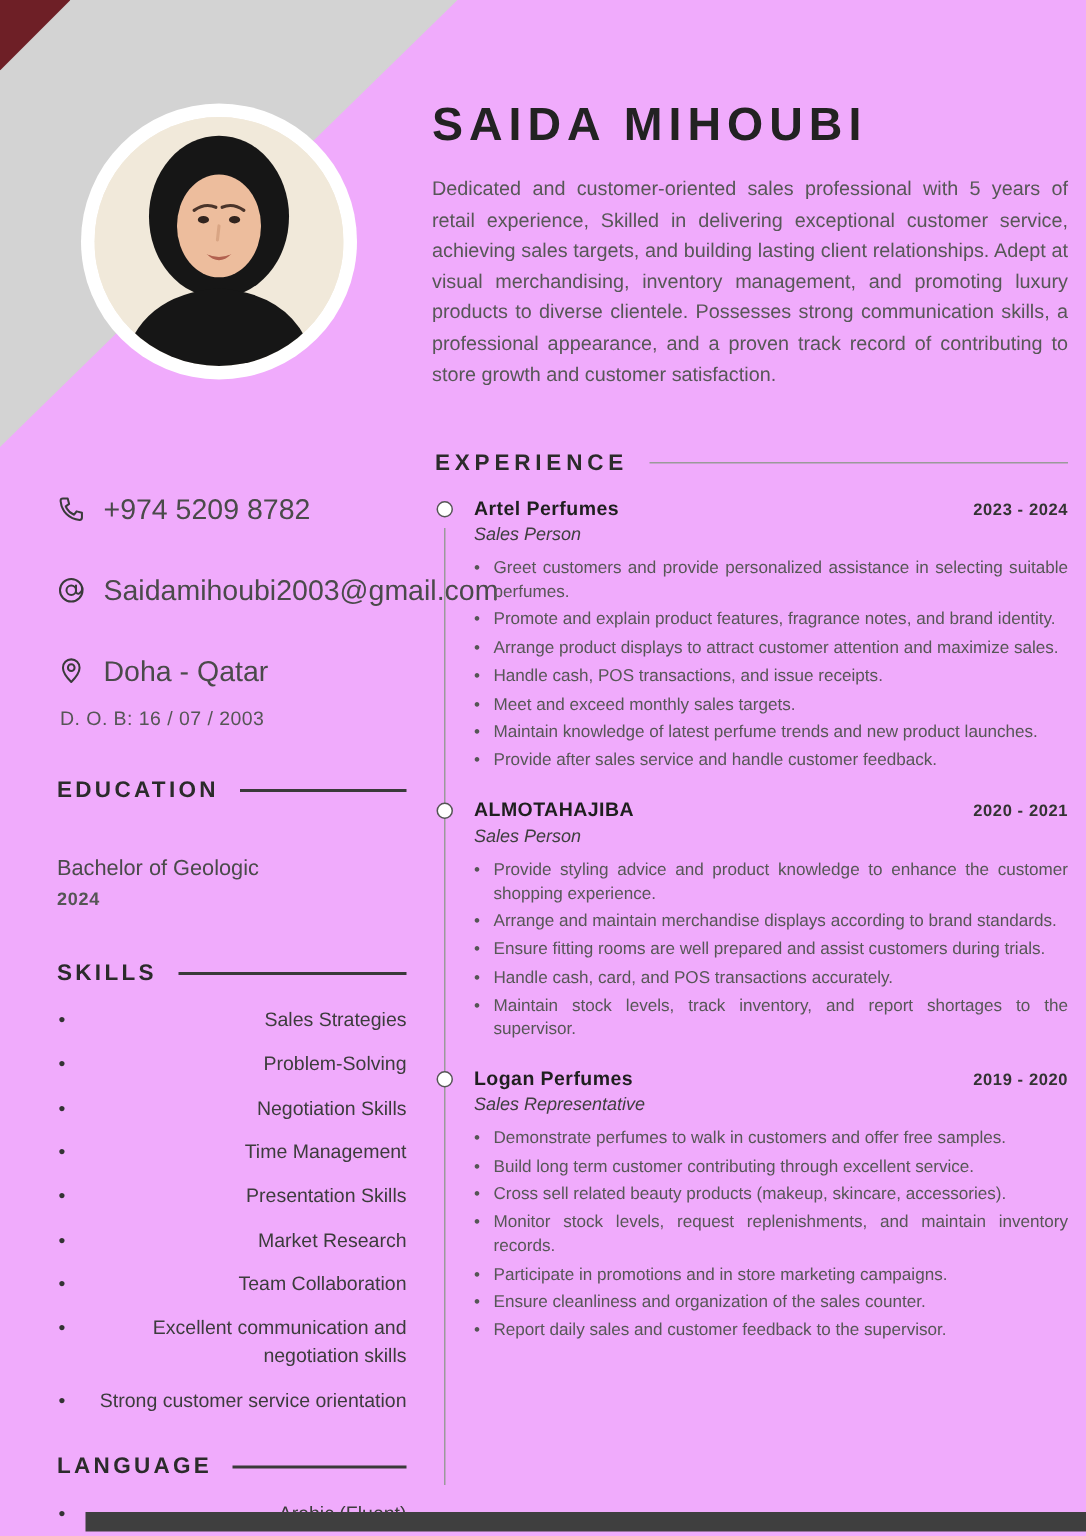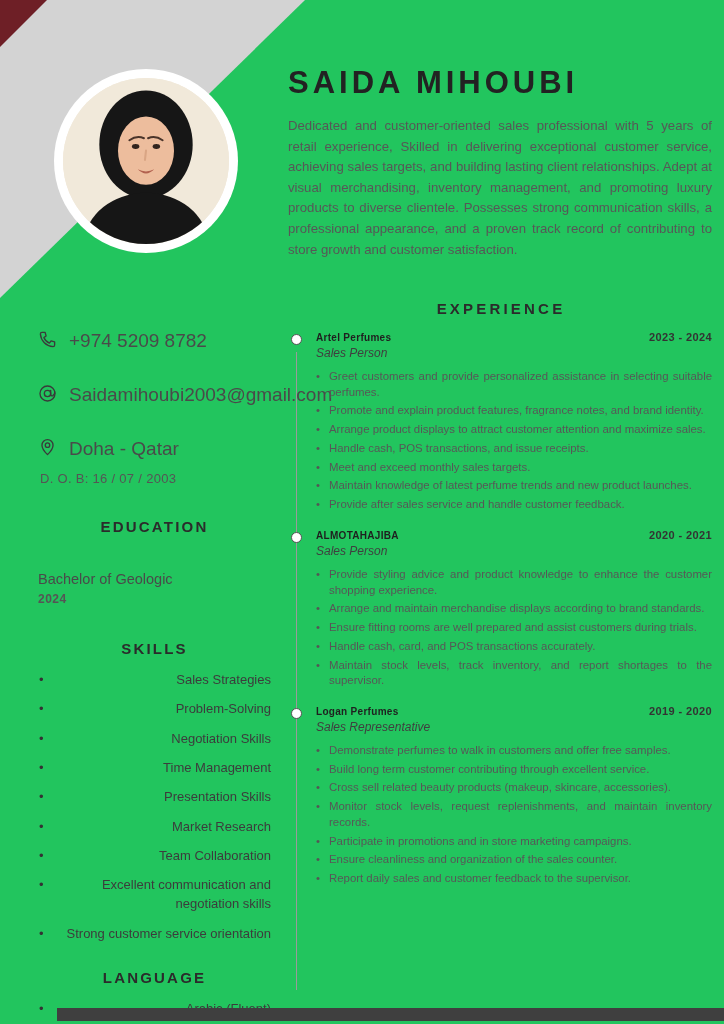--- a/index.html
+++ b/index.html
@@ -2,21 +2,21 @@
 <html style="--accent: #6e1f26; --wedge: #d3d3d3; --footer: #3f3f3f; --heading: #2b2b2b; --body: #575757; --ink: #222222;"><head>
 <meta charset="utf-8">
 <style>
   :root{
     --accent:#6e1f26; --wedge:#d3d3d3; --footer:#3f3f3f;
     --heading:#2b2b2b; --body:#575757; --ink:#222222;
   }
   *{margin:0;padding:0;box-sizing:border-box;}
   html,body{background:#fff;}
   body{font-family:"Liberation Sans","DejaVu Sans",sans-serif;}
-  .page{position:relative;width:724px;height:1024px;background:#22c55e;overflow:hidden;}
+  .page{position:relative;width:724px;height:1024px;background:#f0abfc;overflow:hidden;}
 
   
   .wedge{position:absolute;inset:0;background:var(--wedge);
          clip-path:polygon(0 0,305px 0,0 298px);z-index:0;}
   .corner-accent{position:absolute;left:0;top:0;width:47px;height:47px;background:var(--accent);
          clip-path:polygon(0 0,100% 0,0 100%);z-index:3;}
   .footer-bar{position:absolute;left:57px;right:0;bottom:3px;height:13px;background:var(--footer);z-index:3;}
 
   
   .photo-wrap{position:absolute;left:54px;top:69px;width:184px;height:184px;border-radius:50%;
@@ -33,21 +33,21 @@
   .left-col{position:absolute;left:38px;top:298px;width:233px;z-index:2;}
   .right-col{position:absolute;left:290px;top:300px;width:422px;z-index:2;}
 
   
   .contact-row{display:flex;align-items:flex-start;gap:12px;margin-bottom:11px;color:#4a4a4a;font-size:19px;margin-top:32px;}
   .contact-row .cicon{width:19px;height:19px;flex:0 0 auto;display:flex;align-items:center;justify-content:center;}
   .cicon svg{width:19px;height:19px;stroke:#3a3a3a;fill:none;stroke-width:1.7;stroke-linecap:round;stroke-linejoin:round;}
   .dob{margin:3px 0 0 2px;color:#555;font-size:13px;letter-spacing:.3px;}
 
   
-  .sec{display:flex;align-items:center;margin-bottom:14px;flex-direction:column;}
+  .sec{display:flex;align-items:center;margin-bottom:14px;}
   .sec .sec-title{font-size:15px;font-weight:800;letter-spacing:2.2px;color:var(--heading);white-space:nowrap;}
   .sec .rule{flex:1;height:2px;background:#3a3a3a;margin-left:14px;}
   .sec.light .rule{height:1px;background:#9a9a9a;}
   .sec.xp .sec-title{letter-spacing:3.2px;}
 
   .edu-sec{margin-top:32px;}
   .edu-degree{font-size:14.5px;color:#4a4a4a;margin-top:36px;}
   .edu-year{margin-top:5px;font-size:12px;font-weight:700;color:#555;letter-spacing:.5px;}
 
   .skills-sec{margin-top:34px;}
@@ -58,21 +58,21 @@
   .lang-sec ul.dotlist li{margin-bottom:17px;}
 
   
   .xp-wrap{position:relative;}
   .timeline{position:absolute;left:6px;top:52px;width:1px;height:638px;background:#9a9a9a;}
   .jobs{position:relative;}
   .job{position:relative;padding-left:26px;margin-bottom:16px;}
   .tdot{position:absolute;left:1px;top:3px;width:11px;height:11px;border:1.6px solid #555;
         border-radius:50%;background:#fff;}
   .job-head{display:flex;justify-content:space-between;align-items:baseline;}
-  .job-company{font-size:10px;font-weight:800;color:#1f1f1f;letter-spacing:.3px;}
+  .job-company{font-size:13px;font-weight:800;color:#1f1f1f;letter-spacing:.3px;}
   .job-dates{font-size:11px;font-weight:700;color:#333;letter-spacing:.4px;}
   .job-role{font-size:12px;font-style:italic;color:#3f3f3f;margin:3px 0 9px;}
   ul.blist{list-style:none;}
   ul.blist li{position:relative;padding-left:13px;font-size:11.4px;color:var(--body);
        line-height:1.38;margin-bottom:3px;text-align:justify;}
   ul.blist li::before{content:"•";position:absolute;left:0;top:0;color:#555;}
 </style>
 </head>
 <body>
 

